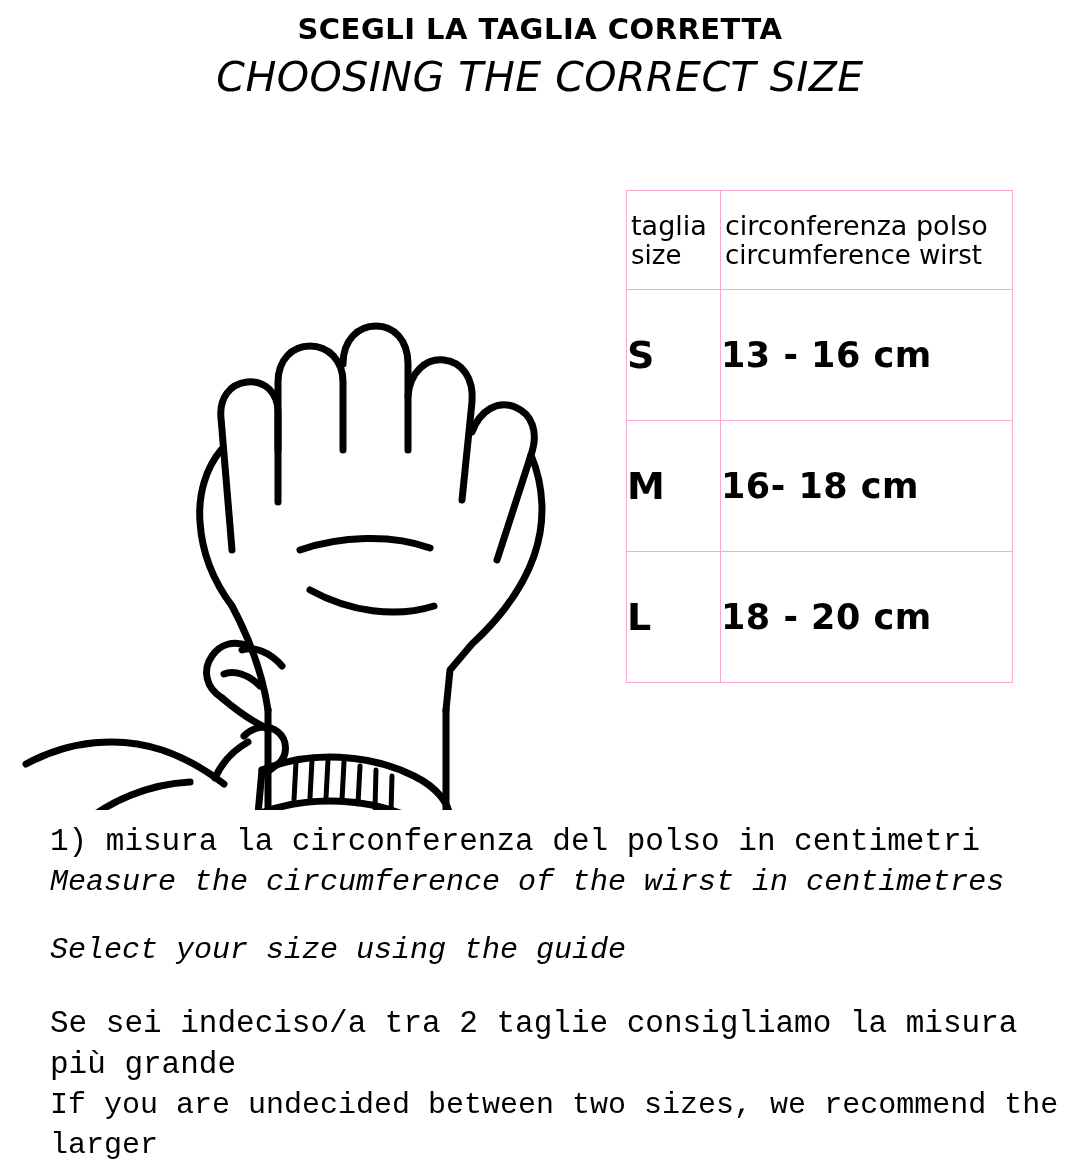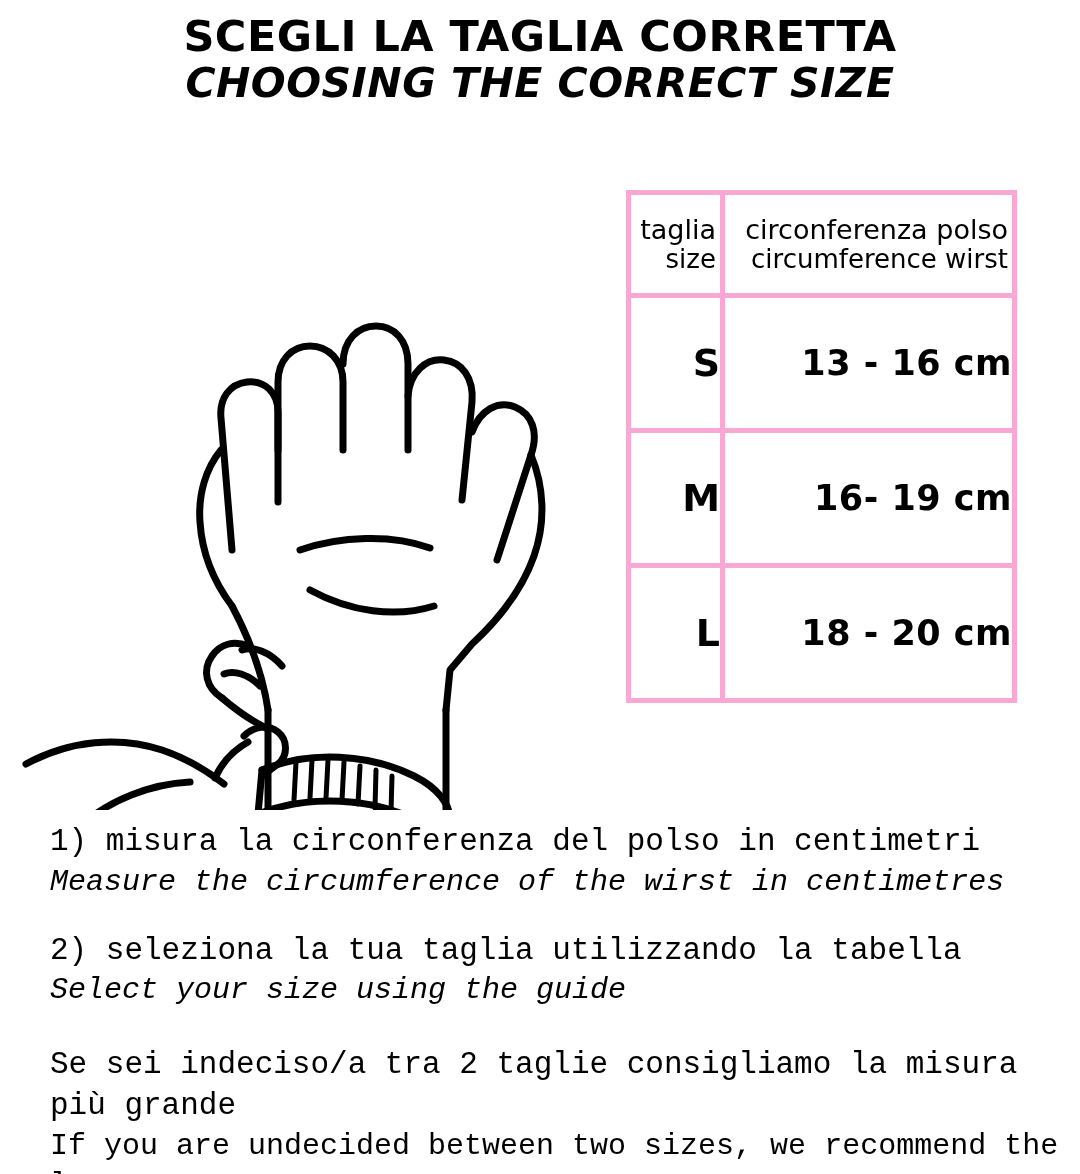--- a/index.html
+++ b/index.html
@@ -20,32 +20,32 @@
   .title-block {
     position: absolute;
     top: 14px;
     left: 0;
     width: 1080px;
     text-align: center;
   }
   .title-it {
     font-family: "DejaVu Sans", sans-serif;
     font-weight: bold;
-    font-size: 43px;
+    font-size: 29px;
     letter-spacing: 0.5px;
     line-height: 1.05;
   }
   .title-en {
     font-family: "DejaVu Sans", sans-serif;
-    font-weight: bold;
+    font-weight: normal;
     font-style: italic;
     font-size: 41px;
     letter-spacing: 0.5px;
     line-height: 1.1;
-    margin-top: 2px;
+    margin-top: 11px;
   }
 
   
   .illustration {
     position: absolute;
     left: 10px;
     top: 150px;
     width: 600px;
     height: 660px;
   }
@@ -53,23 +53,23 @@
   
   .size-table {
     position: absolute;
     left: 626px;
     top: 190px;
     width: 386px;
     border-collapse: collapse;
     table-layout: fixed;
   }
   .size-table td {
-    border: 5px solid #f9a8d4;
+    border: 1px solid #f9a8d4;
     padding: 0;
-    text-align: right;
+    text-align: left;
     vertical-align: middle;
   }
   .size-table .col-size { width: 94px; }
   .size-table .col-circ { width: 292px; }
 
   .head-cell {
     height: 86px;
     padding: 6px 4px !important;
   }
   .head-it {
@@ -186,35 +186,34 @@
         <div class="head-it">circonferenza polso</div>
         <div class="head-en">circumference wirst</div>
       </td>
     </tr>
     <tr>
       <td class="row-cell">S</td>
       <td class="row-cell value">13 - 16 cm</td>
     </tr>
     <tr>
       <td class="row-cell">M</td>
-      <td class="row-cell value">16- 19 cm</td>
+      <td class="row-cell value">16- 18 cm</td>
     </tr>
     <tr>
       <td class="row-cell">L</td>
       <td class="row-cell value">18 - 20 cm</td>
     </tr>
   </tbody>
 </table>
 
 <div class="instructions">
   <div class="step">
     <div class="line-it">1) misura la circonferenza del polso in centimetri</div>
     <div class="line-en">Measure the circumference of the wirst in centimetres</div>
   </div>
   <div class="step">
-    <div class="line-it">2) seleziona la tua taglia utilizzando la tabella</div>
     <div class="line-en">Select your size using the guide</div>
   </div>
   <div class="step note">
     <div class="line-it">Se sei indeciso/a tra 2 taglie consigliamo la misura più grande</div>
     <div class="line-en">If you are undecided between two sizes, we recommend the larger</div>
   </div>
 </div>
 
 </body></html>

